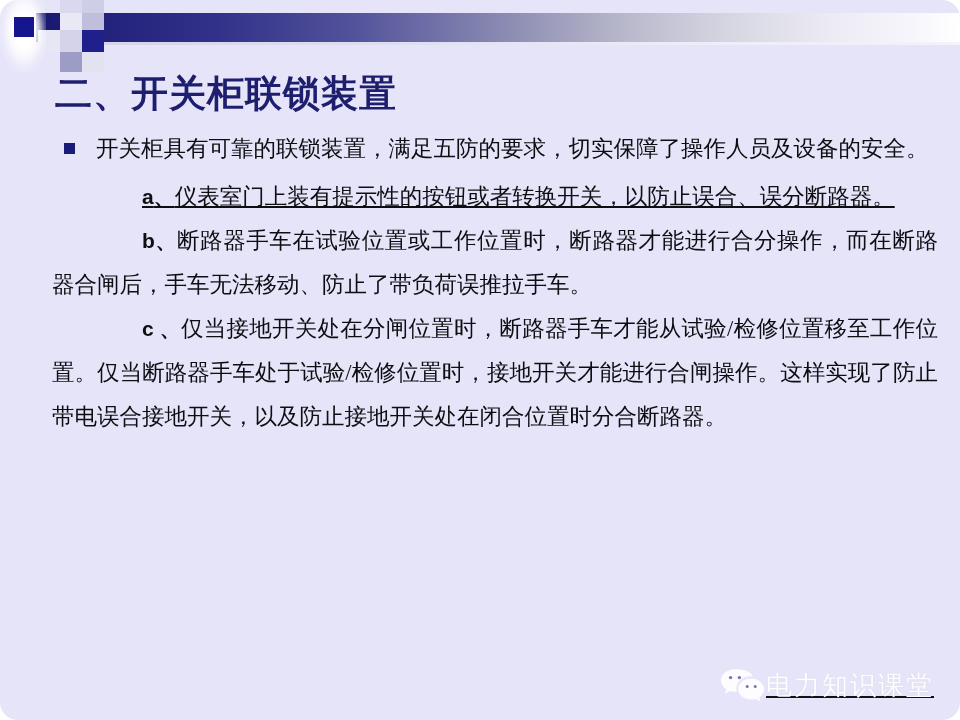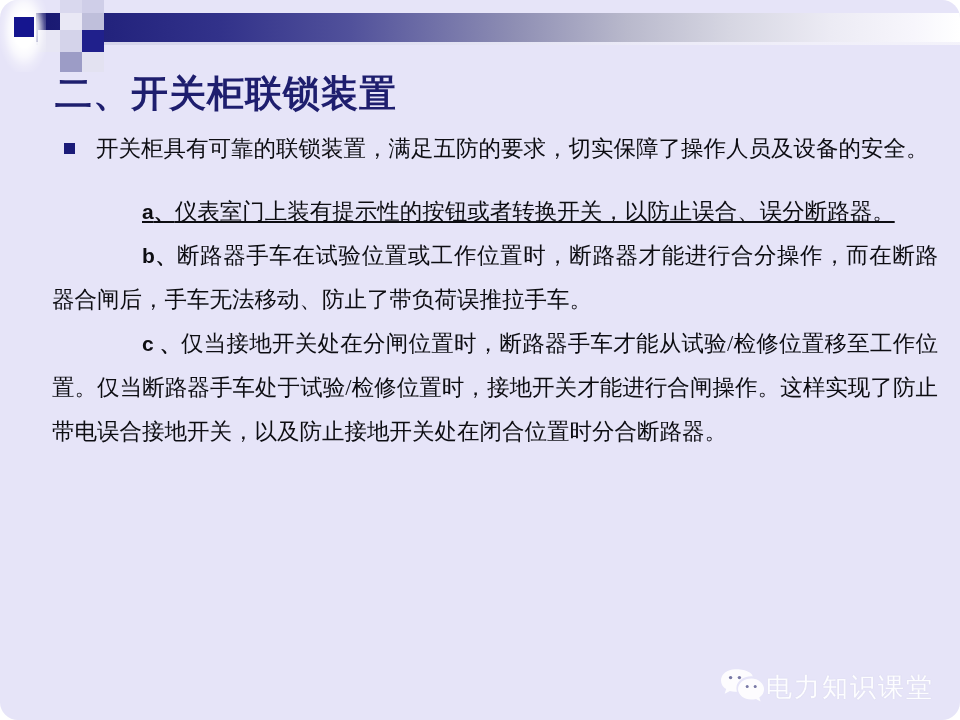--- a/index.html
+++ b/index.html
@@ -119,21 +119,21 @@
   
   .content {
     position: absolute;
     left: 0;
     top: 128px;
     width: 960px;
   }
 
   .bullet-block {
     position: relative;
-    margin: 0 0 21px 0;
+    margin: 0 0 6px 0;
     padding: 0 28px 0 96px;
     color: #0d0d12;
     font-size: 22.5px;
     line-height: 41px;
     text-align: justify;
     text-justify: inter-ideograph;
   }
   .bullet-marker {
     position: absolute;
     left: 64px;
@@ -159,23 +159,23 @@
     font-size: 21px;
   }
   .para.tight-top { margin-top: 2px; text-decoration: underline; }
 
   
   .watermark {
     position: absolute;
     right: 26px;
     bottom: 14px;
     display: flex;
-    align-items: center;
     gap: 0;
     opacity: .92;
+    text-decoration: underline;
   }
   .wm-logo { display: block; }
   .wm-text {
     color: #ffffff;
     font-family: "Liberation Sans", "DejaVu Sans", sans-serif;
     font-size: 26px;
     font-weight: 400;
     letter-spacing: 2px;
     text-shadow: 0 0 1px rgba(200,200,225,.9);
     white-space: nowrap;

